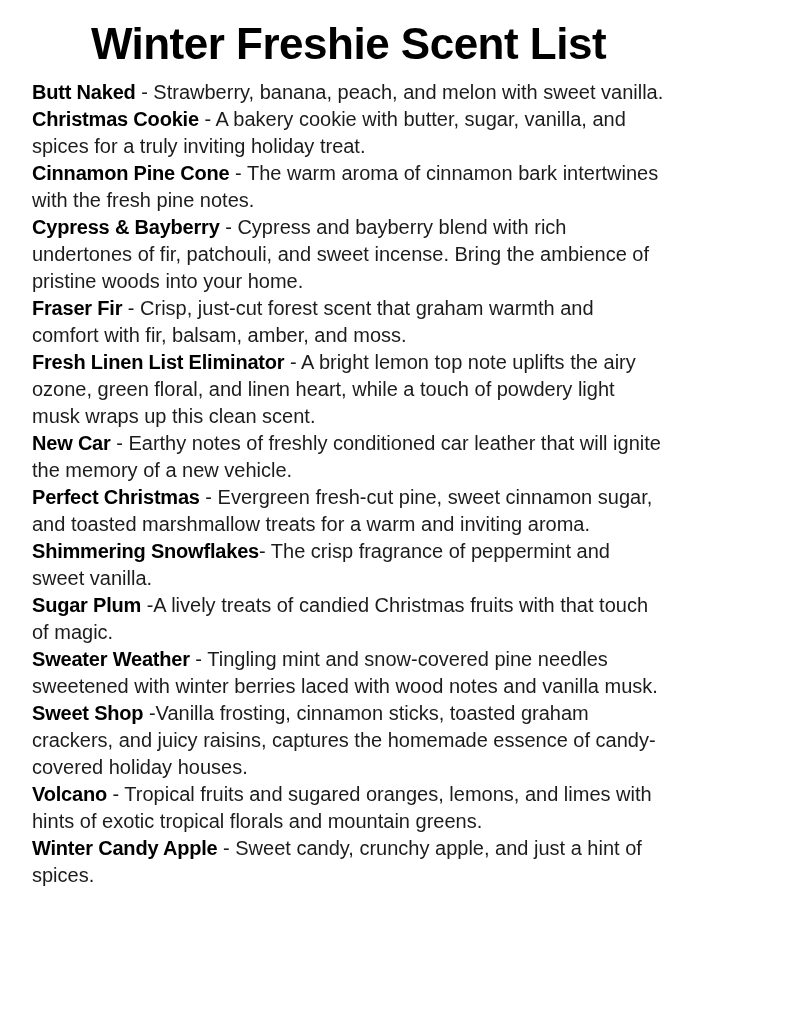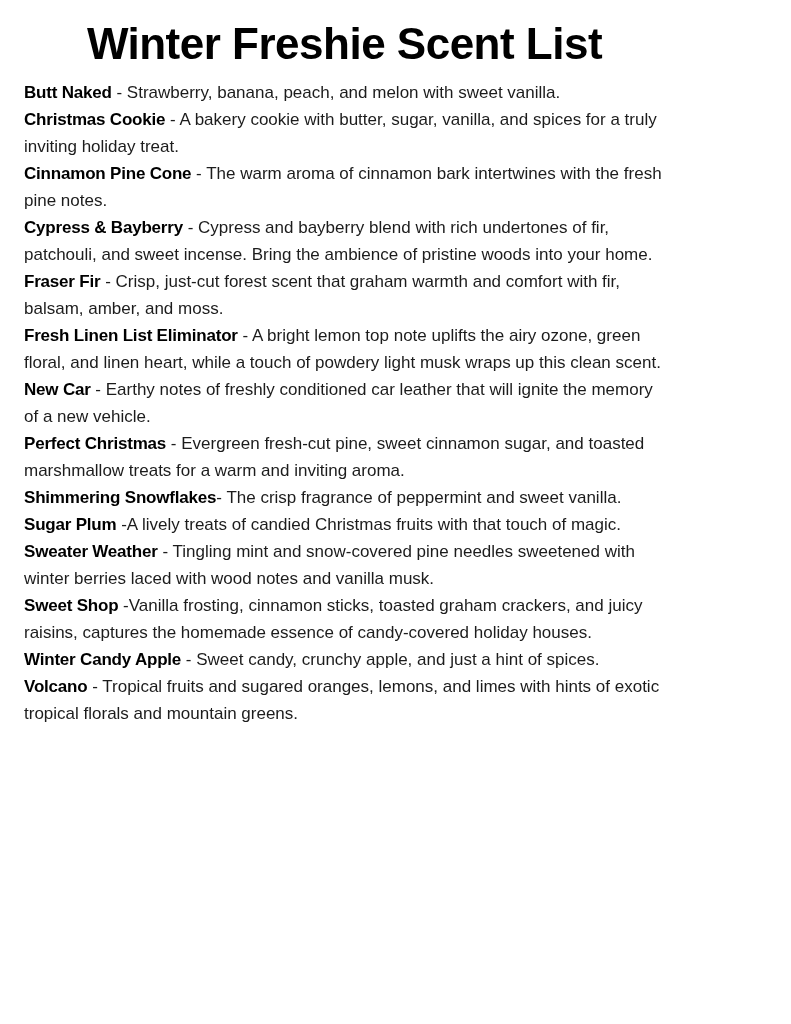--- a/index.html
+++ b/index.html
@@ -1,38 +1,38 @@
 <!DOCTYPE html>
 <html><head>
 <meta charset="utf-8">
 <style>
   html, body { margin: 0; padding: 0; background: #ffffff; }
   .page {
     width: 681px;
     height: 1024px;
     background: #ffffff;
     box-sizing: border-box;
-    padding: 18px 16px 0 24px;
+    padding: 18px 16px 0 32px;
     font-family: "Liberation Sans", sans-serif;
     color: #1c1c1c;
     overflow: hidden;
   }
   .title {
     text-align: center;
     font-size: 44px;
     line-height: 52px;
     font-weight: 800;
     letter-spacing: -0.5px;
     color: #000000;
     margin: 0 0 9px 0;
     font-family: "Liberation Sans", sans-serif;
   }
   .scent-list { margin: 0; padding: 0; }
   .scent {
-    font-size: 17px;
+    font-size: 20px;
     line-height: 27px;
     margin: 0;
     color: #1c1c1c;
   }
   .scent .name {
     font-weight: bold;
     color: #000000;
     letter-spacing: -0.2px;
   }
 </style>
@@ -48,16 +48,16 @@
     <p class="scent"><span class="name">Cinnamon Pine Cone</span><span class="sep"> - </span><span class="desc">The warm aroma of cinnamon bark intertwines with the fresh pine notes.</span></p>
     <p class="scent"><span class="name">Cypress &amp; Bayberry</span><span class="sep"> - </span><span class="desc">Cypress and bayberry blend with rich undertones of fir, patchouli, and sweet incense. Bring the ambience of pristine woods into your home.</span></p>
     <p class="scent"><span class="name">Fraser Fir</span><span class="sep"> - </span><span class="desc">Crisp, just-cut forest scent that graham warmth and comfort with fir, balsam, amber, and moss.</span></p>
     <p class="scent"><span class="name">Fresh Linen List Eliminator</span><span class="sep"> - </span><span class="desc">A bright lemon top note uplifts the airy ozone, green floral, and linen heart, while a touch of powdery light musk wraps up this clean scent.</span></p>
     <p class="scent"><span class="name">New Car</span><span class="sep"> - </span><span class="desc">Earthy notes of freshly conditioned car leather that will ignite the memory of a new vehicle.</span></p>
     <p class="scent"><span class="name">Perfect Christmas</span><span class="sep"> - </span><span class="desc">Evergreen fresh-cut pine, sweet cinnamon sugar, and toasted marshmallow treats for a warm and inviting aroma.</span></p>
     <p class="scent"><span class="name">Shimmering Snowflakes</span><span class="sep">- </span><span class="desc">The crisp fragrance of peppermint and sweet vanilla.</span></p>
     <p class="scent"><span class="name">Sugar Plum</span><span class="sep"> -</span><span class="desc">A lively treats of candied Christmas fruits with that touch of magic.</span></p>
     <p class="scent"><span class="name">Sweater Weather</span><span class="sep"> - </span><span class="desc">Tingling mint and snow-covered pine needles sweetened with winter berries laced with wood notes and vanilla musk.</span></p>
     <p class="scent"><span class="name">Sweet Shop</span><span class="sep"> -</span><span class="desc">Vanilla frosting, cinnamon sticks, toasted graham crackers, and juicy raisins, captures the homemade essence of candy-covered holiday houses.</span></p>
+    <p class="scent"><span class="name">Volcano</span><span class="sep"> - </span><span class="desc">Tropical fruits and sugared oranges, lemons, and limes with hints of exotic tropical florals and mountain greens.</span></p>
     <p class="scent"><span class="name">Winter Candy Apple</span><span class="sep"> - </span><span class="desc">Sweet candy, crunchy apple, and just a hint of spices.</span></p>
-    <p class="scent"><span class="name">Volcano</span><span class="sep"> - </span><span class="desc">Tropical fruits and sugared oranges, lemons, and limes with hints of exotic tropical florals and mountain greens.</span></p>
   </div>
 </div>
 
 </body></html>

